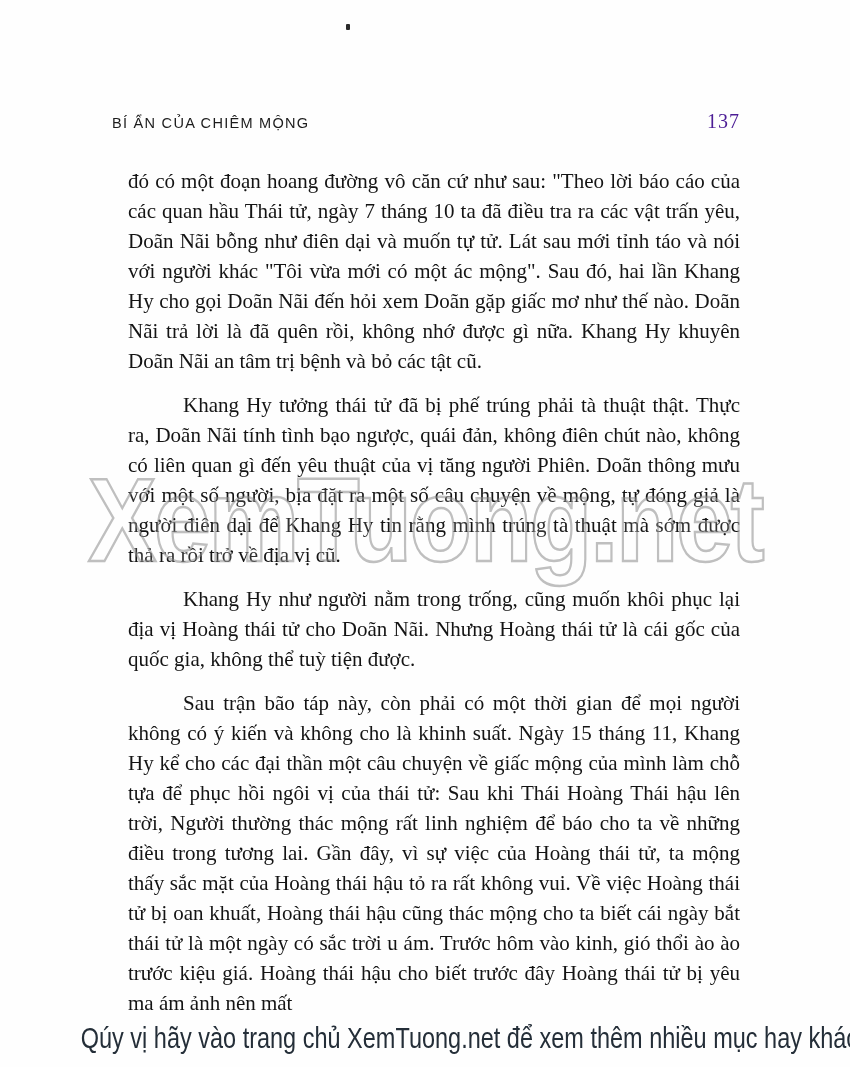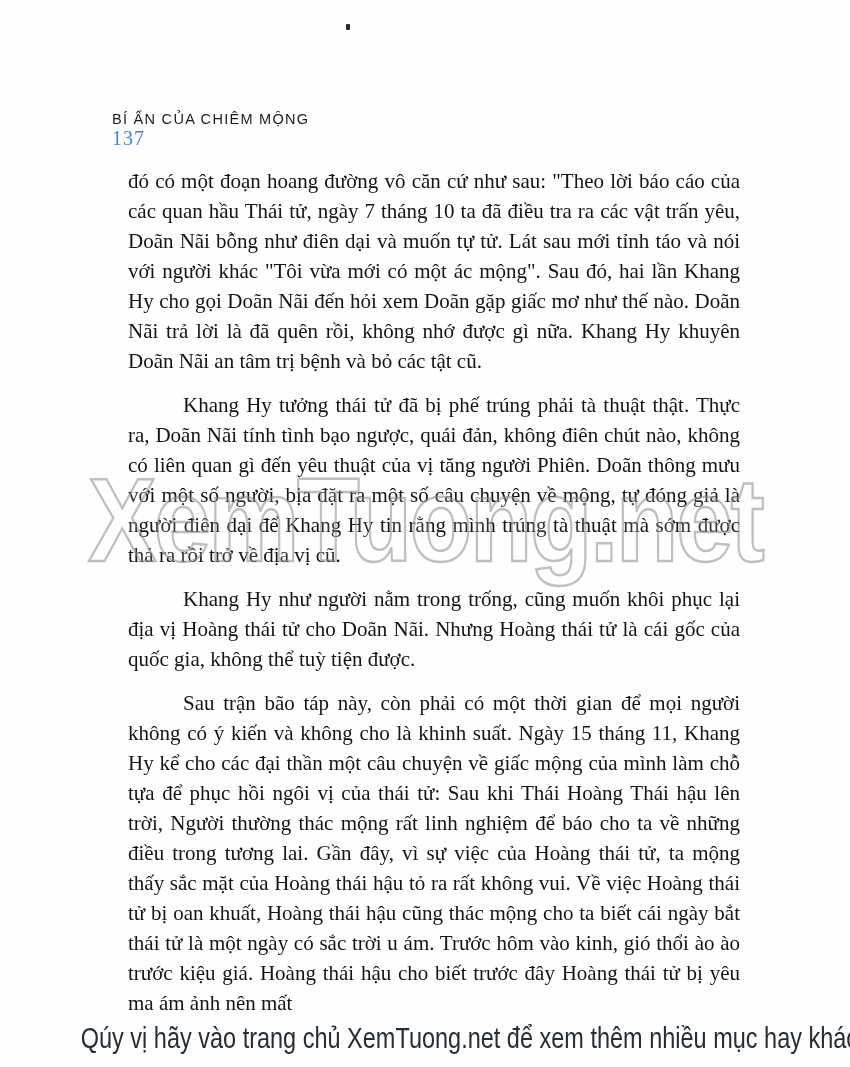--- a/index.html
+++ b/index.html
@@ -22,34 +22,33 @@
     border-radius: 1px;
   }
   .header {
     position: absolute;
     left: 112px;
     top: 110px;
     width: 628px;
     display: flex;
     justify-content: space-between;
     align-items: baseline;
-    flex-direction: column;
   }
   .header-title {
     font-family: "Liberation Sans", sans-serif;
     font-size: 15px;
     letter-spacing: 1.3px;
     color: #1c1c1c;
     transform: scaleX(0.97);
     transform-origin: left center;
   }
   .page-number {
     font-family: "Liberation Serif", serif;
     font-size: 20px;
-    color: #3b82f6;
+    color: #4c1d95;
     letter-spacing: 1px;
   }
   .body-text {
     position: absolute;
     left: 112px;
     top: 166px;
     width: 628px;
     font-size: 21px;
     line-height: 30px;
     text-align: justify;

